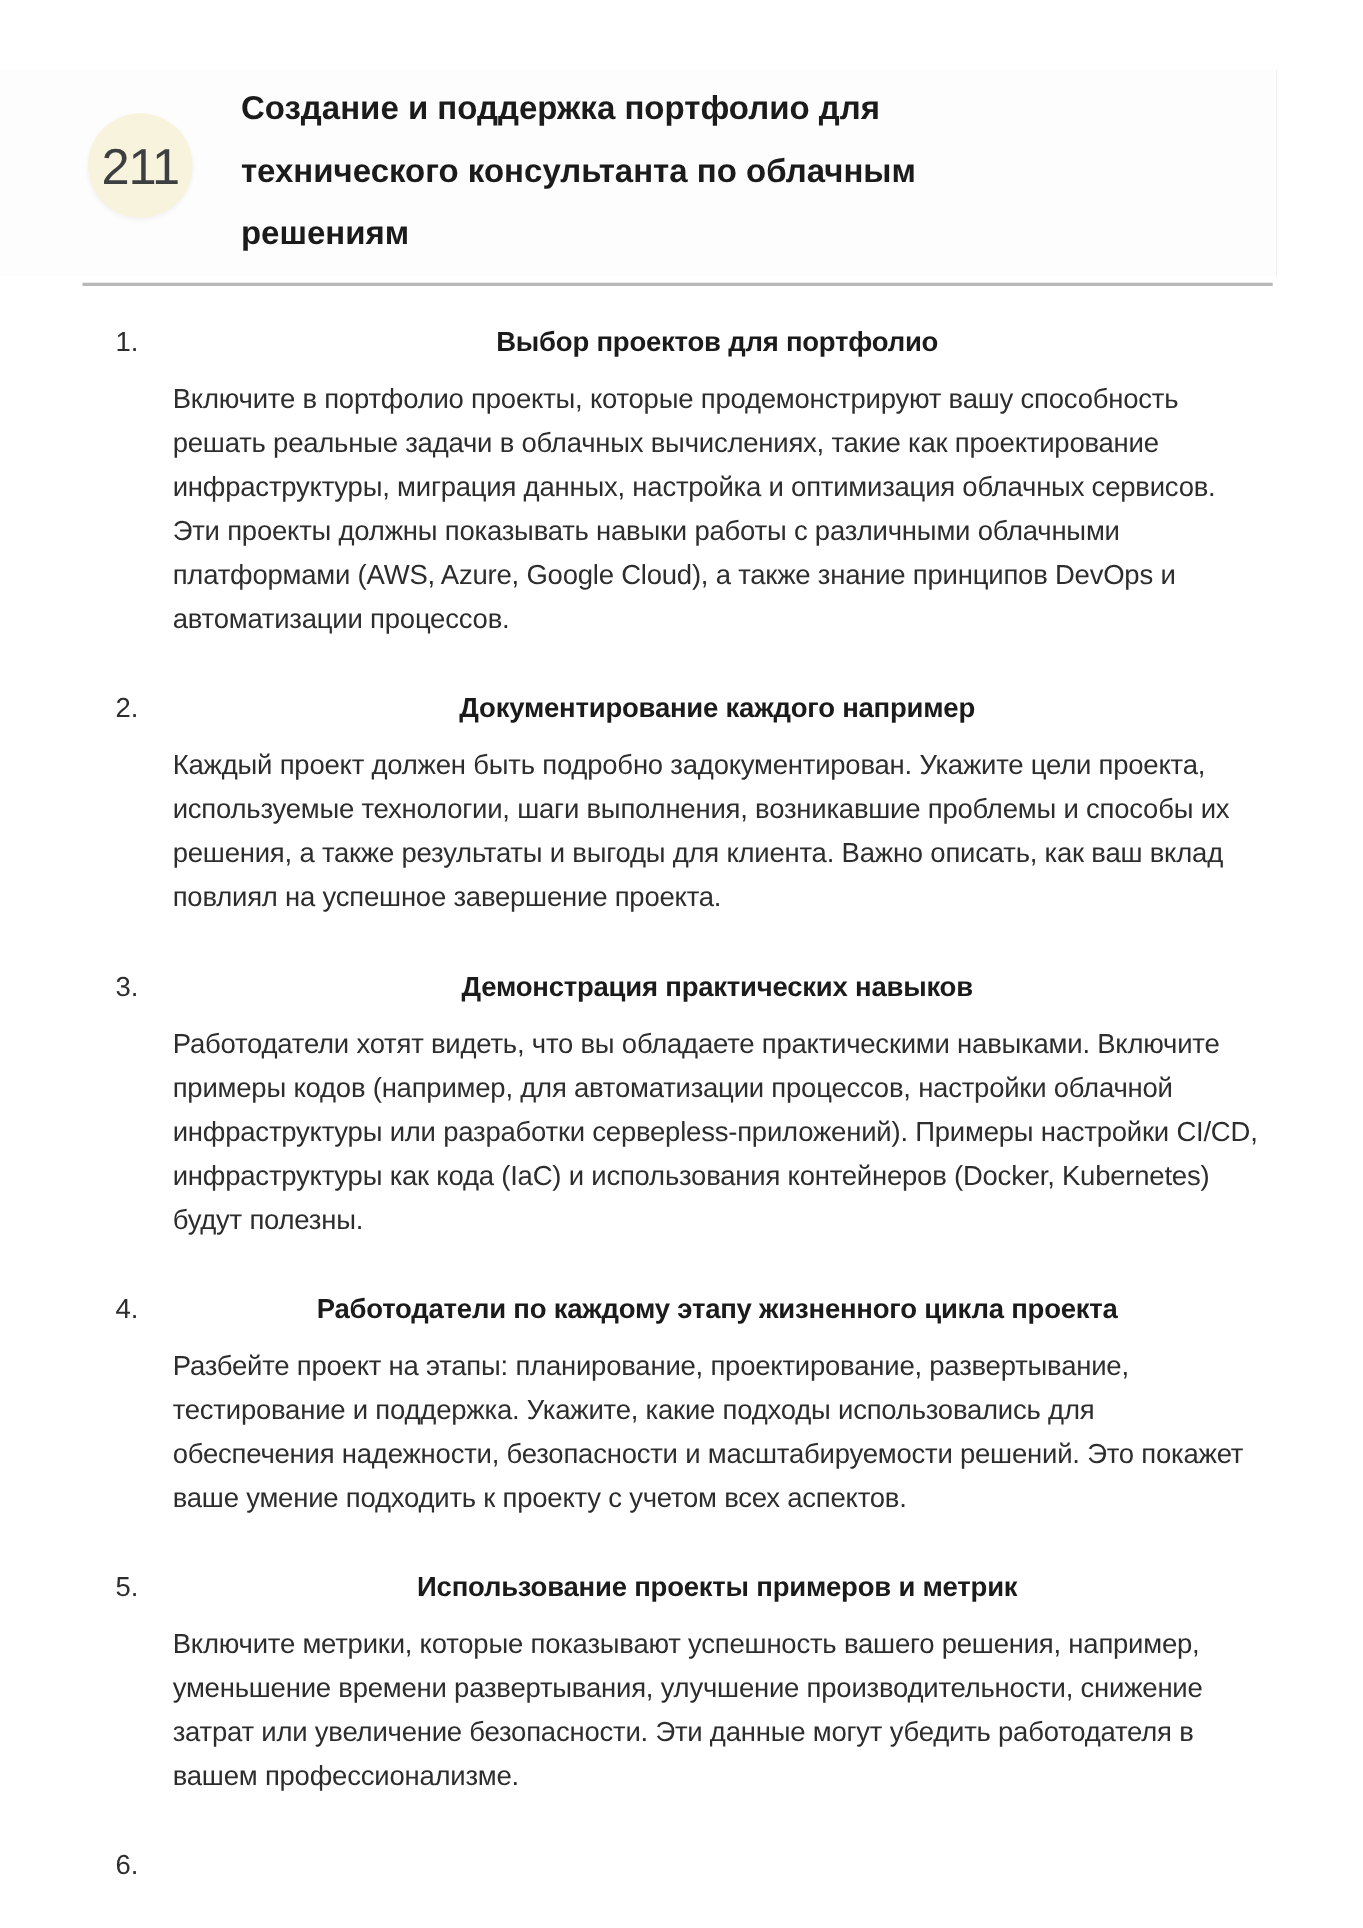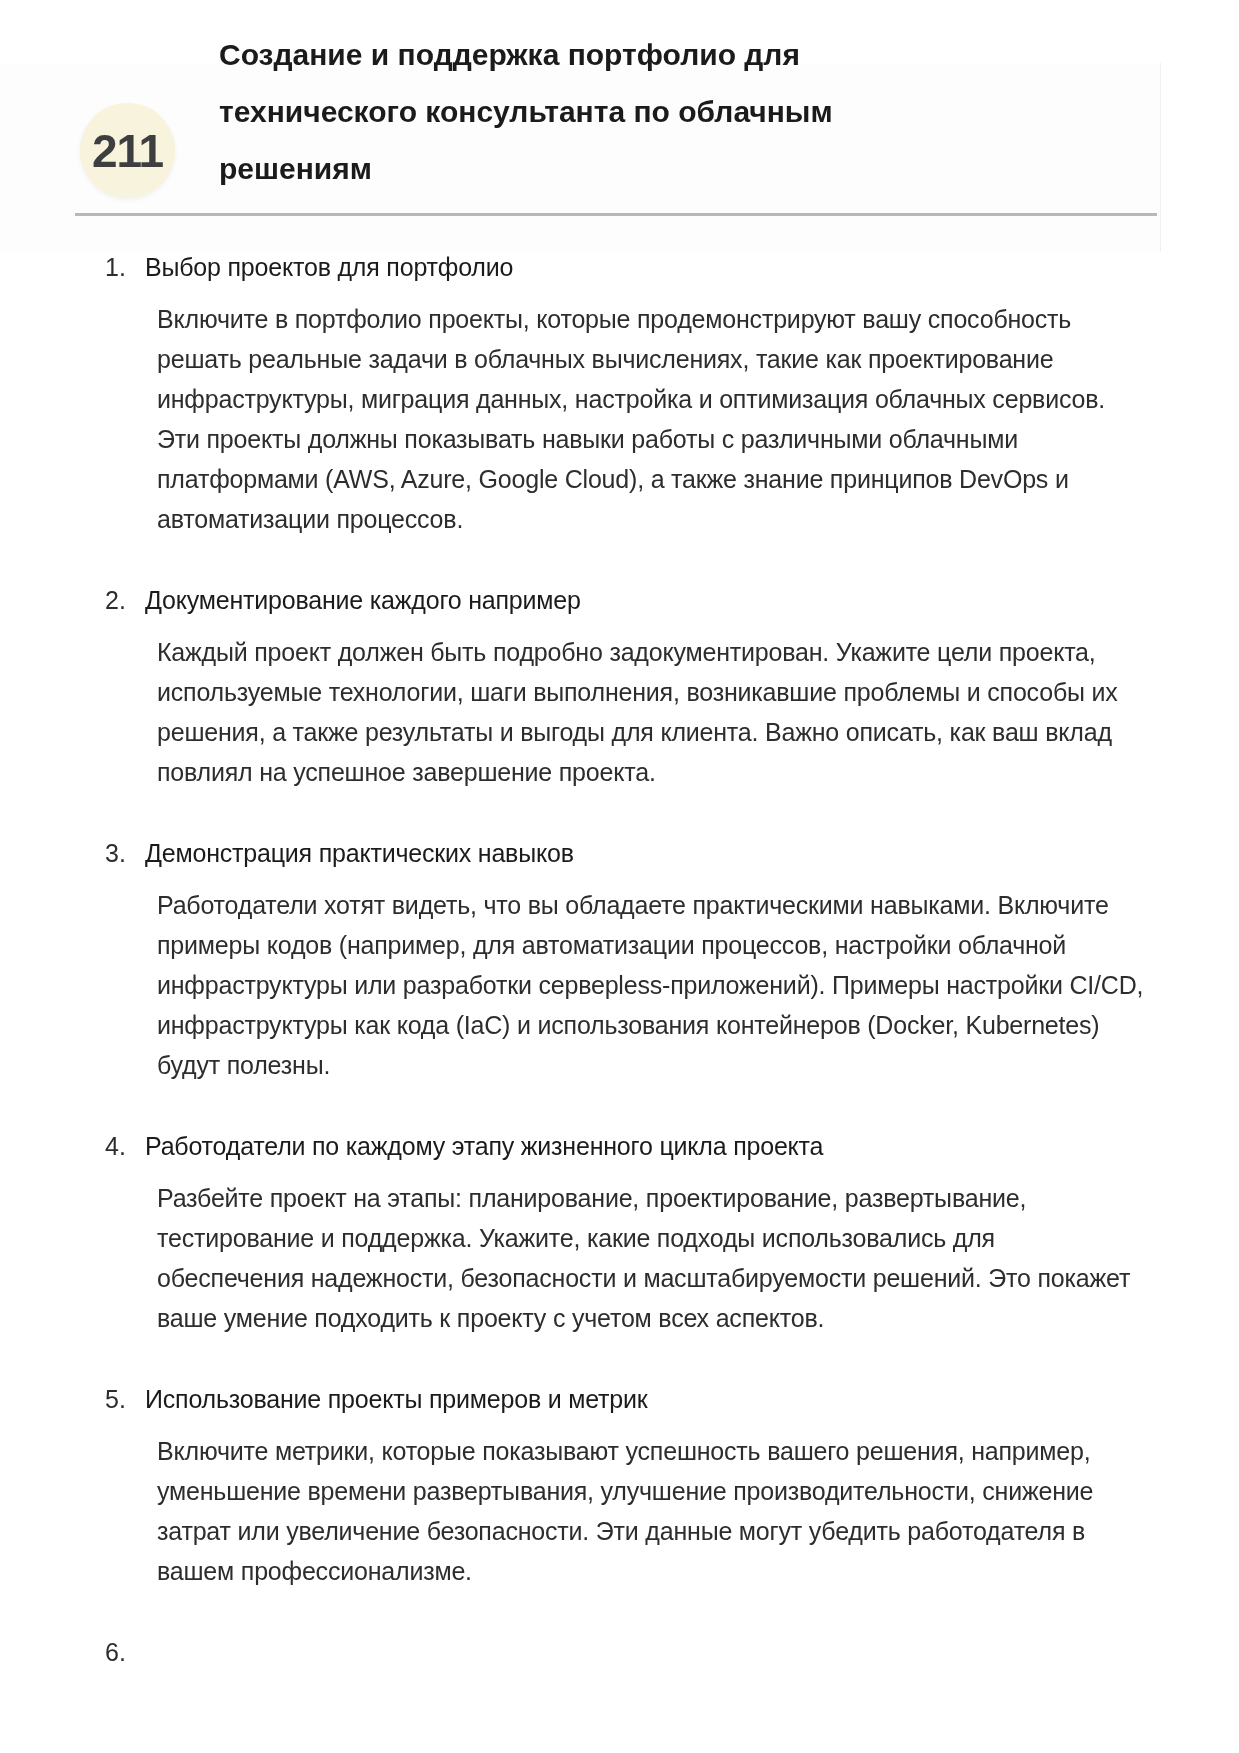--- a/index.html
+++ b/index.html
@@ -30,27 +30,27 @@
   .badge {
     position: absolute; left: 80px; top: 103px;
     width: 95px; height: 95px;
     border-radius: 50%;
     background: #f8f3dc;
     box-shadow: 0 2px 5px rgba(0,0,0,0.05);
     display: flex; align-items: center; justify-content: center;
     z-index: 2;
   }
   .badge span {
-    font-size: 46px; font-weight: 700; color: #3d3e40;
+    font-size: 46px; font-weight: 400; color: #3d3e40;
     letter-spacing: -1px;
   }
   h1.title {
     position: relative; z-index: 1;
     margin: 0 0 0 219px;
-    padding-top: 26px;
+    padding-top: 70px;
     max-width: 680px;
     font-size: 30px; font-weight: 700;
     line-height: 57px;
     color: #1b1b1b;
   }
   .divider {
     position: relative; z-index: 1;
     border: none;
     margin: 16px 0 0 75px;
     width: 1082px; height: 3px;
@@ -68,24 +68,25 @@
     margin: 0 0 29px 0;
   }
   .num {
     flex: 0 0 40px;
     font-size: 25px; line-height: 40px;
     color: #2d2d2d;
   }
   .sec-content { flex: 0 1 auto; max-width: 1014px; }
   .sec-content h2 {
     margin: 0;
-    font-size: 25px; font-weight: 400;
+    font-size: 25px; font-weight: 700;
     line-height: 40px;
     color: #1b1b1b;
     letter-spacing: -0.2px;
+    text-align: center;
   }
   .sec-content p {
     margin: 12px;
     font-size: 25px; font-weight: 400;
     line-height: 40px;
     color: #2d2d2d;
     letter-spacing: -0.2px;
   }
 </style>
 </head>

